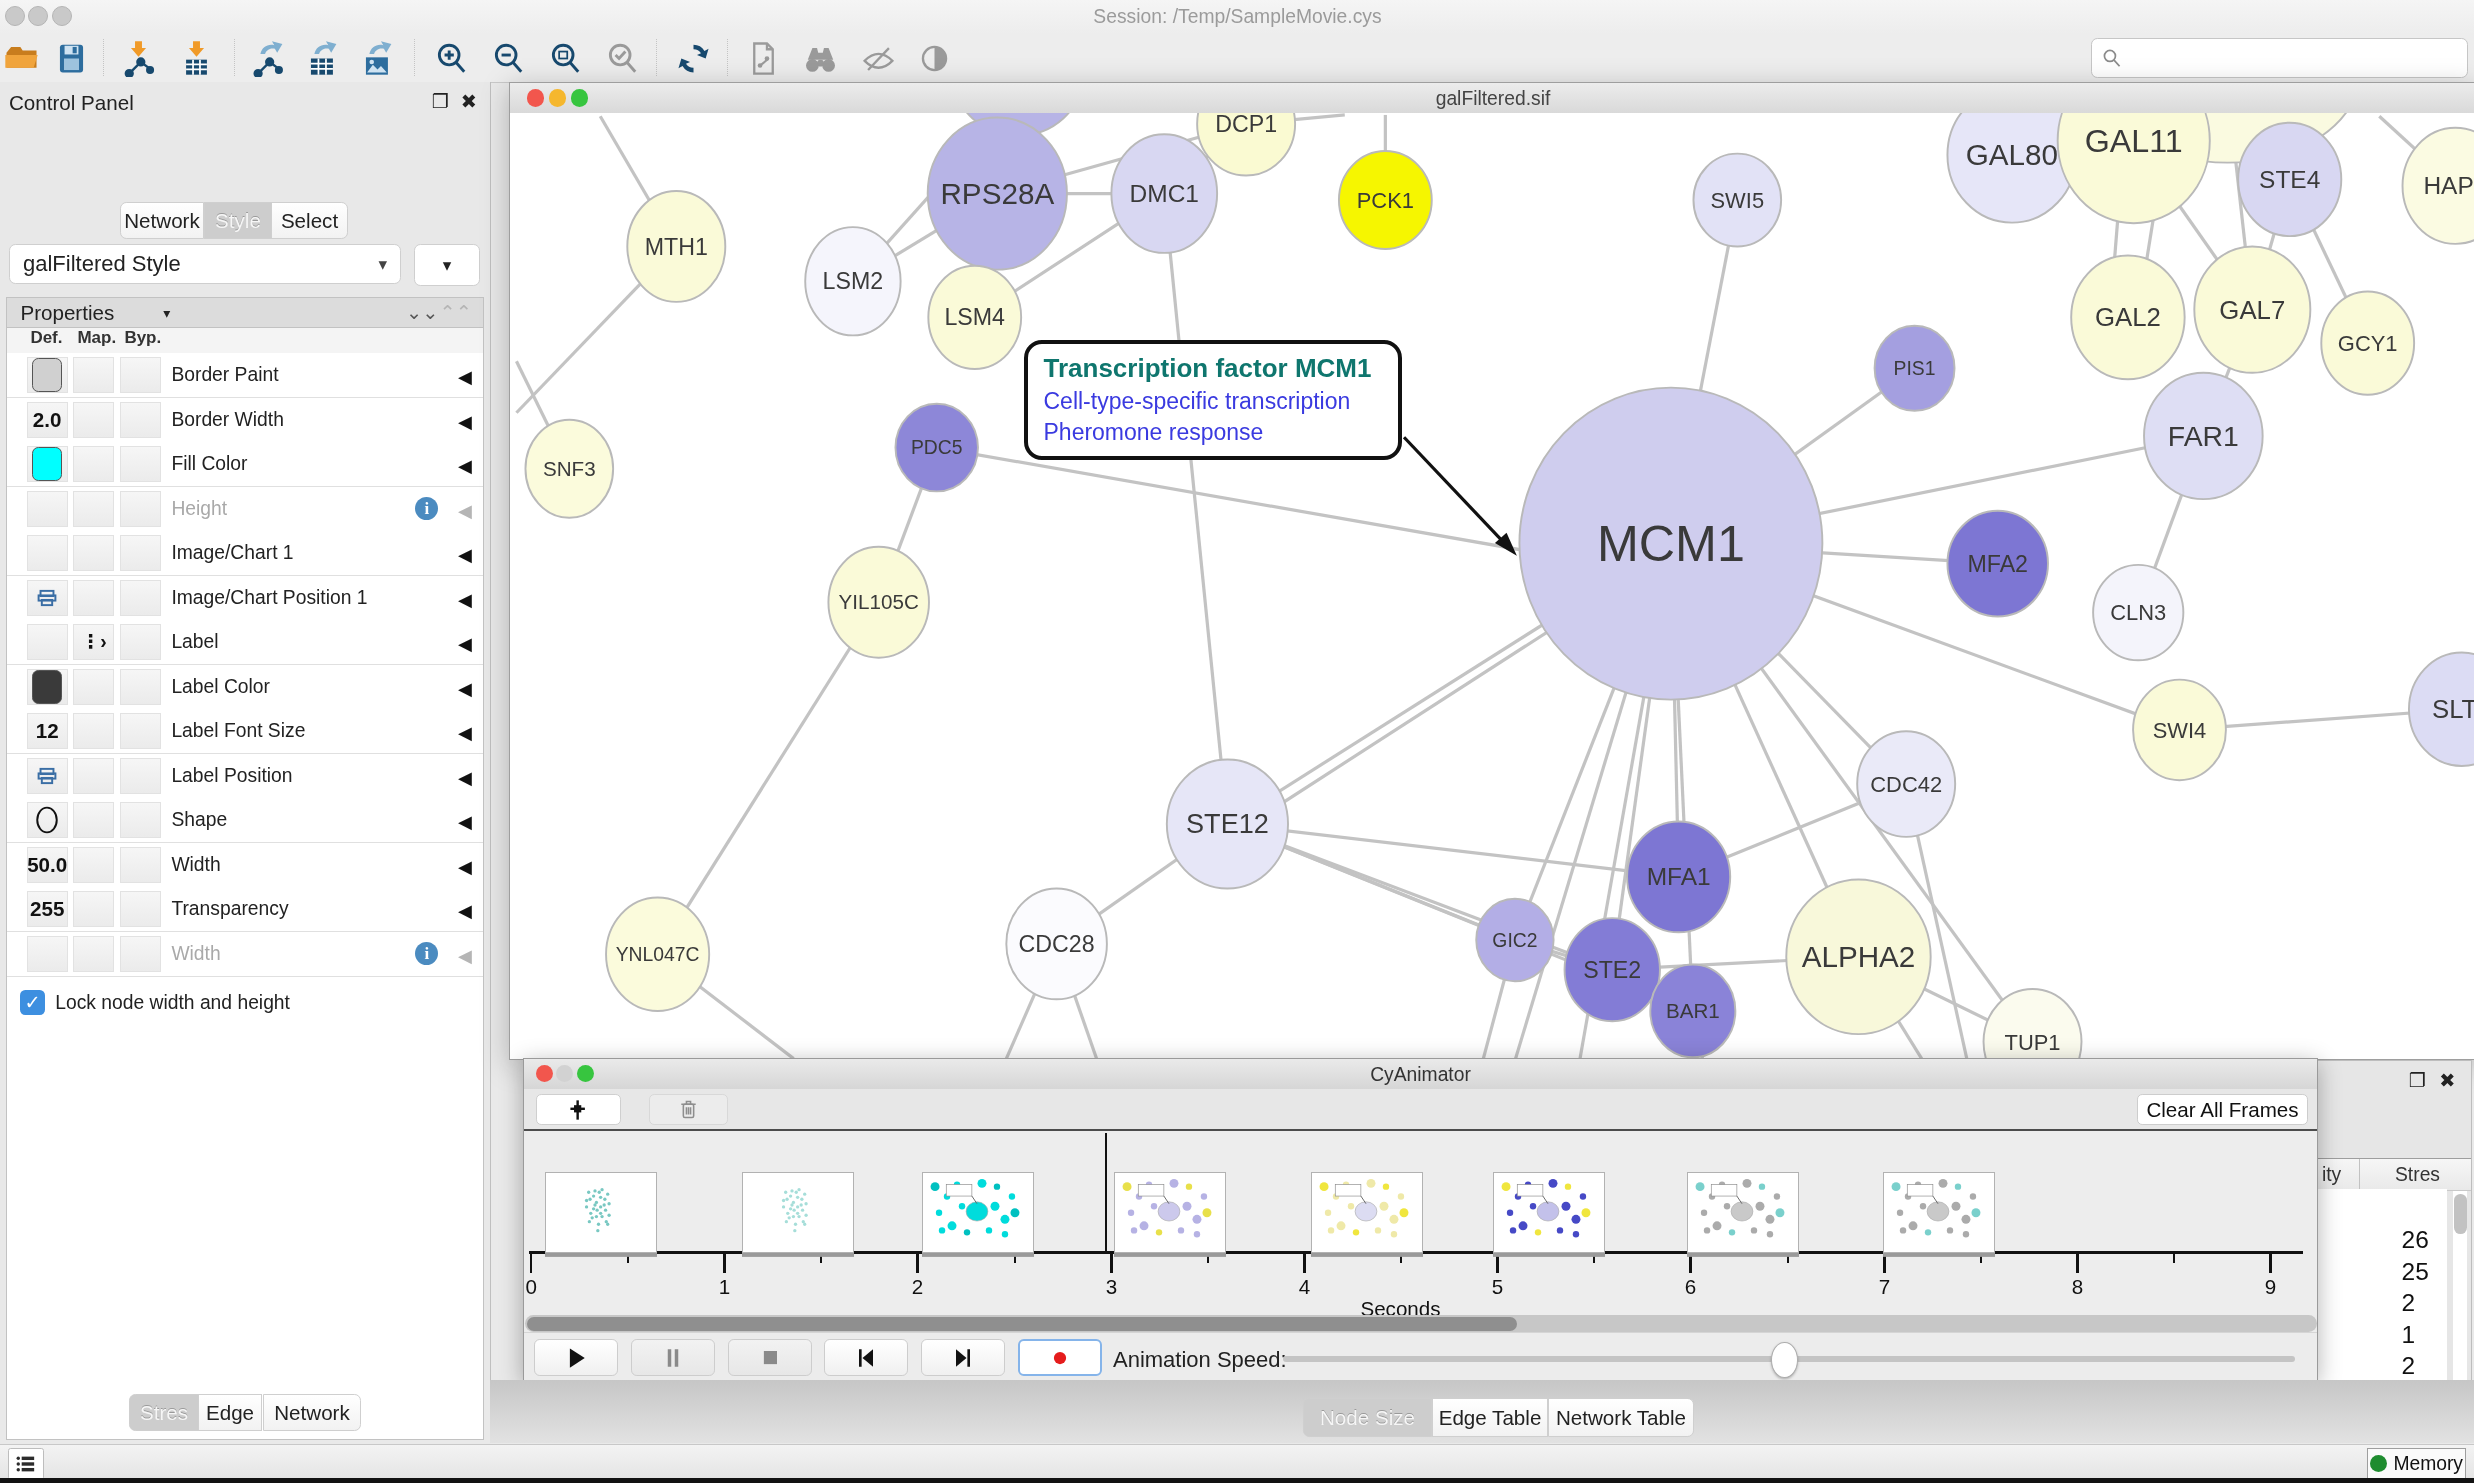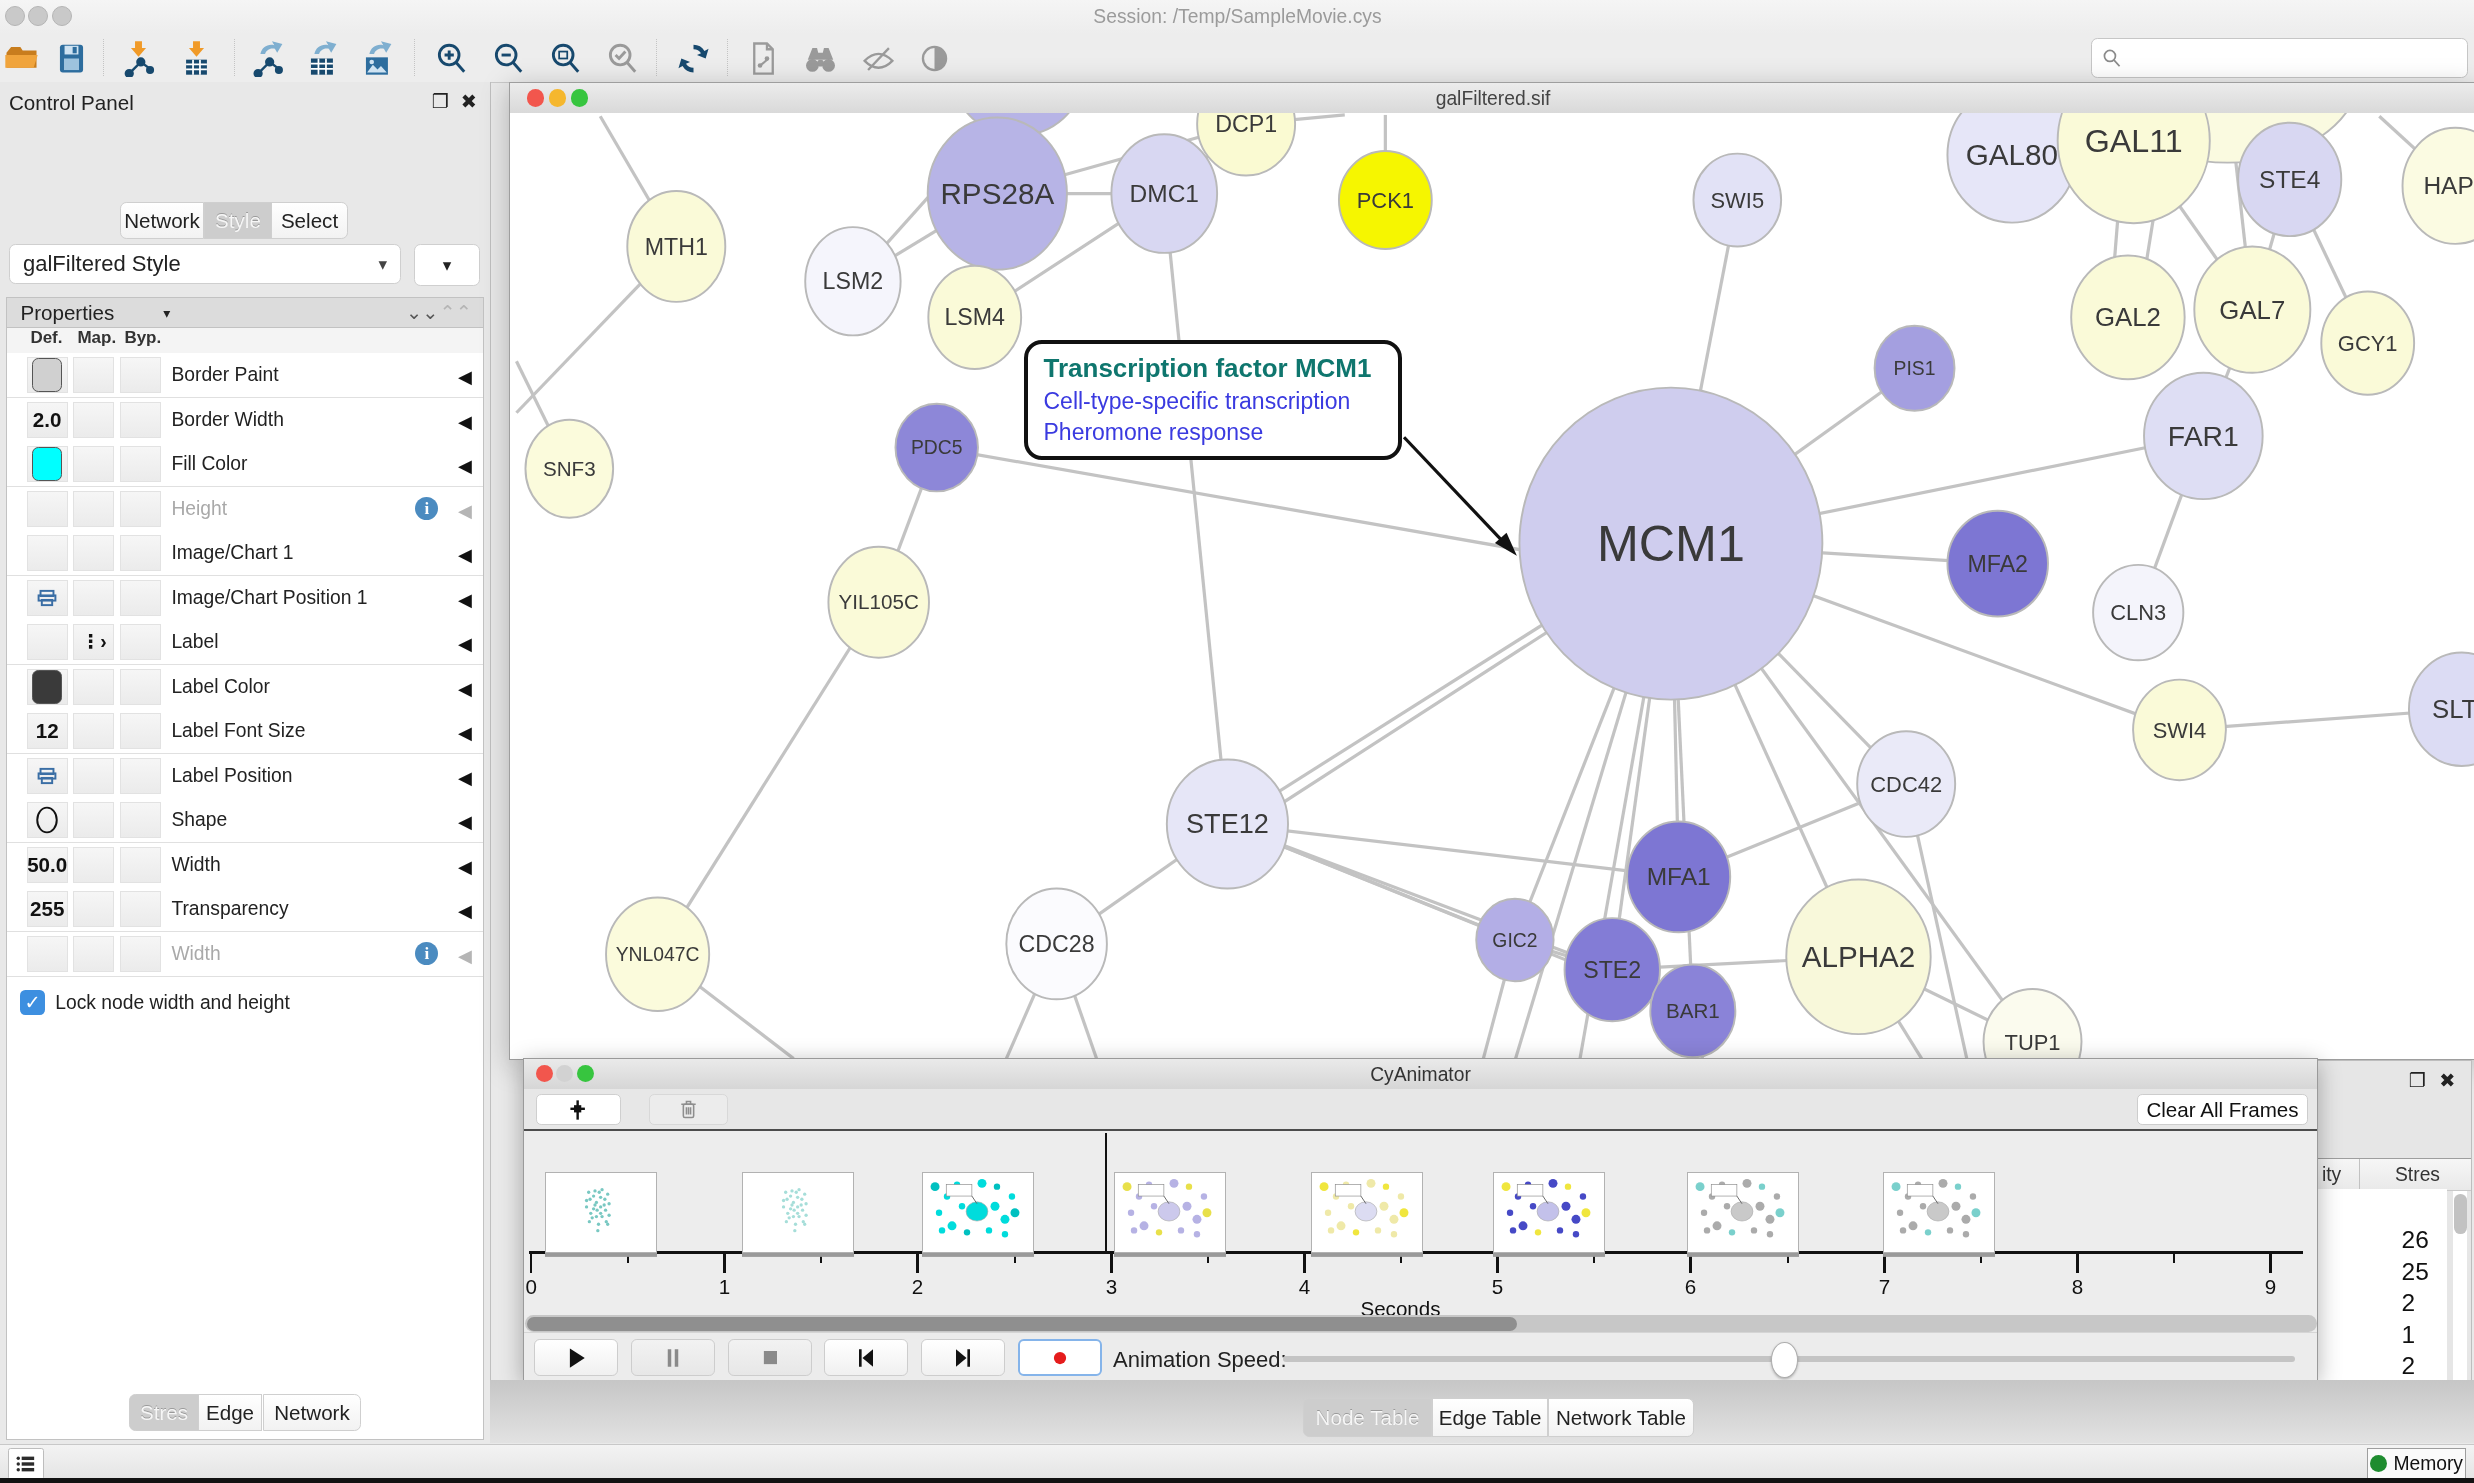--- a/index.html
+++ b/index.html
@@ -913,21 +913,21 @@
           </div>
         </div>
       <div class="speedlabel">Animation Speed:</div>
       <div class="slider-track"></div>
       <div class="slider-handle"></div>
     </div>
   </div>
 
   <div class="midband"></div>
   <div id="table-tabs">
-      <div class="seg ttab sel" style="left: 1303px; width: 129px; height: 39px; border-radius: 6.4px 0px 0px 6.4px;">Node Table</div>
+      <div class="seg ttab sel" style="left: 1303px; width: 129px; height: 39px; border-radius: 6.4px 0px 0px 6.4px;">Node Size</div>
       <div class="seg ttab" style="left: 1432px; width: 116px; height: 39px;">Edge Table</div>
       <div class="seg ttab" style="left: 1548px; width: 146px; height: 39px; border-radius: 0px 6.4px 6.4px 0px;">Network Table</div>
     </div>
 
   <div class="statusbar">
     <div class="listbtn">
       <svg width="19.3" height="18" viewBox="0 0 34 30">
           <g fill="#2c2c2c">
             <circle cx="4" cy="5" r="3"></circle>
             <rect x="10" y="2" width="22" height="6"></rect>

